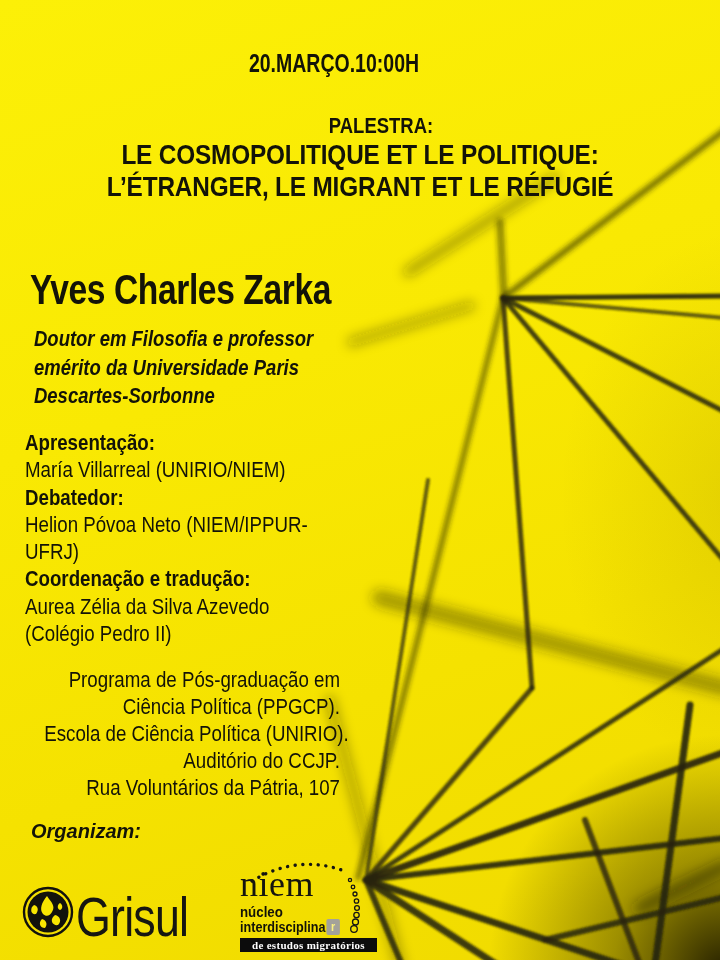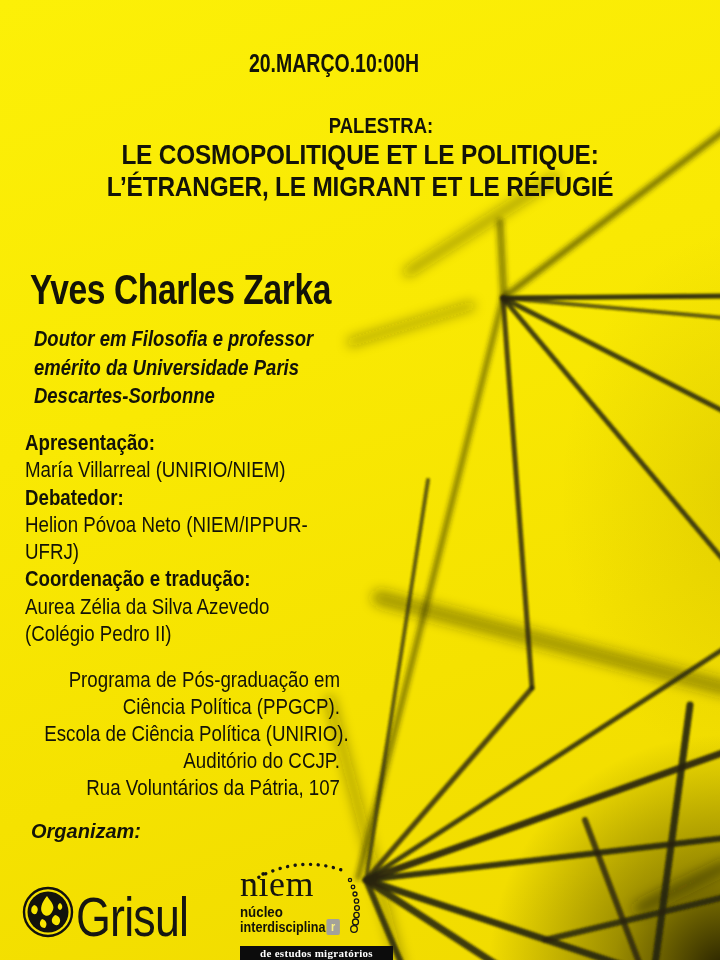--- a/index.html
+++ b/index.html
@@ -45,23 +45,23 @@
 
   .niem { position:absolute; top:866px; left:240px; width:130px; }
   .niem-word { font-family:"Liberation Serif","DejaVu Serif",serif; font-size:36px; line-height:36px;
                letter-spacing:.5px; color:#15150f; }
   .niem-l1 { font-weight:700; font-size:14px; line-height:14px; margin-top:3px;
              transform:scaleX(.95); transform-origin:left; white-space:nowrap; }
   .niem-l2 { font-weight:700; font-size:14px; line-height:15px; display:flex; align-items:center; gap:1px;
              transform:scaleX(.9); transform-origin:left; white-space:nowrap; }
   .rbox { display:inline-block; background:#a3a29a; color:#faf282; font-size:12px; font-weight:700;
           width:15px; height:16px; line-height:16px; text-align:center; border-radius:2px; }
-  .niem-bar { margin-top:11px; background:#0c0c0c; color:#ffffff; display:inline-block;
+  .niem-bar { margin-top:3px; background:#0c0c0c; color:#ffffff; display:inline-block;
               font-family:"Liberation Serif","DejaVu Serif",serif; font-weight:700; font-size:11px;
-              line-height:14px; padding:0 20px; letter-spacing:.3px; white-space:nowrap; }
+              line-height:14px; padding:0 12px; letter-spacing:.3px; white-space:nowrap; }
 </style>
 </head>
 <body>
 
 <div class="poster">
 
   <svg class="web" width="720" height="960" viewBox="0 0 720 960" aria-hidden="true">
     <defs>
       <filter id="b1" x="-20%" y="-20%" width="140%" height="140%">
           <feGaussianBlur stdDeviation="0.8"></feGaussianBlur>

